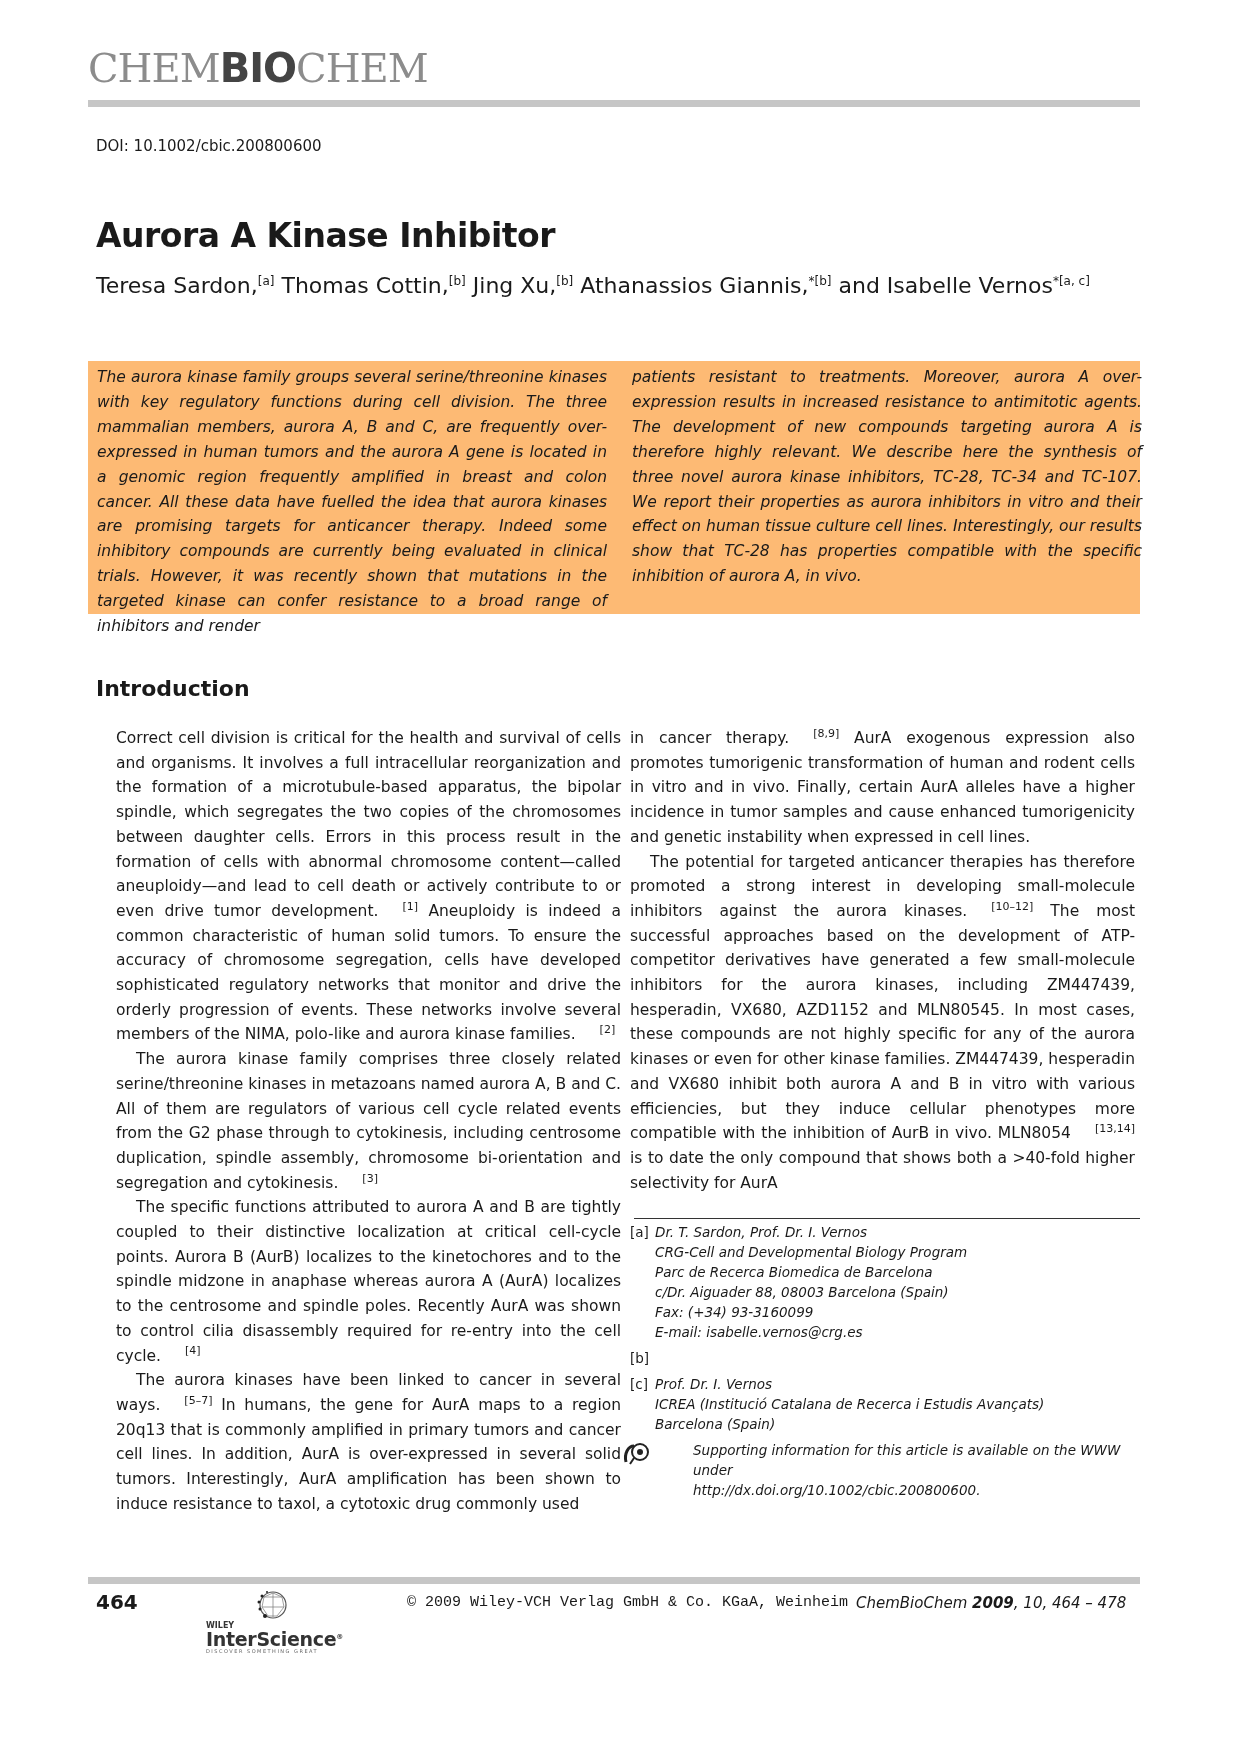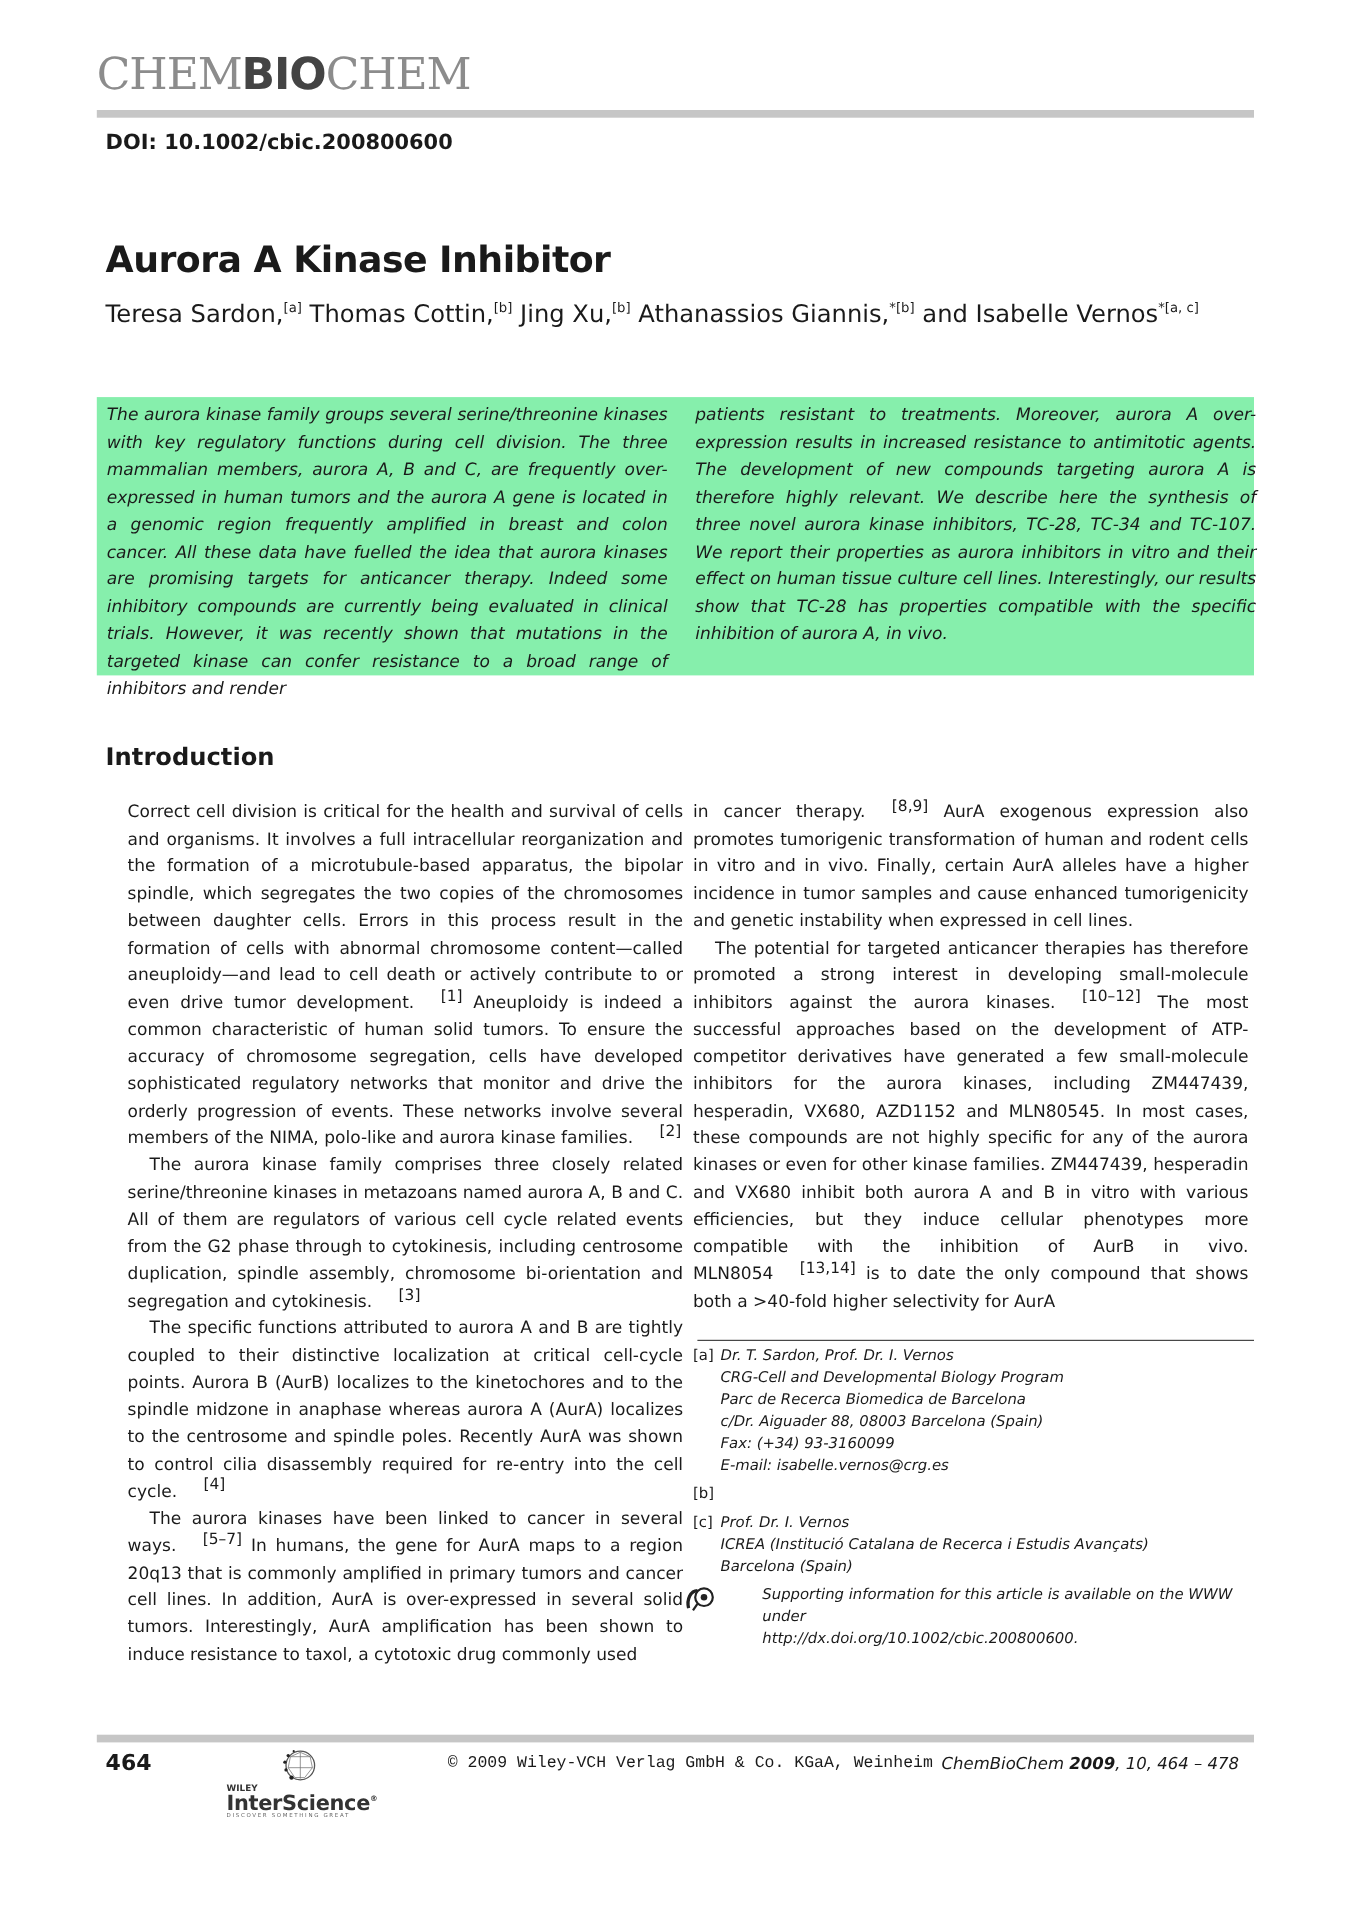--- a/index.html
+++ b/index.html
@@ -2,35 +2,35 @@
 <html><head>
 <meta charset="utf-8">
 <style>
   html, body { margin: 0; padding: 0; background: #ffffff; }
   body { width: 1241px; height: 1754px; position: relative; overflow: hidden;
          font-family: "DejaVu Sans", sans-serif; color: #1a1a1a; }
   .journal { position: absolute; left: 88px; top: 48px; font-family: "DejaVu Serif", serif;
              font-size: 40px; letter-spacing: -1px; color: #8c8c8c; line-height: 1; }
   .journal b { font-family: "DejaVu Sans", sans-serif; color: #444; font-weight: 700; letter-spacing: -1px; }
   .topbar { position: absolute; left: 88px; top: 100px; width: 1052px; height: 7px; background: #c6c6c6; }
-  .doi { position: absolute; left: 96px; top: 118px; font-size: 19px; font-weight: 700; }
+  .doi { position: absolute; left: 96px; top: 137px; font-size: 15px; font-weight: 400; }
   .title { position: absolute; left: 96px; top: 176px; width: 1000px; font-size: 33px; font-weight: 700;
            line-height: 40px; letter-spacing: -0.5px; margin: 0; }
   .authors { position: absolute; left: 96px; top: 273px; font-size: 22px; white-space: nowrap; }
   .authors sup { font-size: 12px; }
-  .abstract { position: absolute; left: 88px; top: 361px; width: 1052px; height: 253px; background: #86efac; }
+  .abstract { position: absolute; left: 88px; top: 361px; width: 1052px; height: 253px; background: #fdba74; }
   .abstract .col { position: absolute; top: 4px; width: 510px; font-style: italic; font-size: 15.5px;
                    line-height: 24.9px; text-align: justify; }
   .abstract .c1 { left: 9px; }
   .abstract .c2 { left: 544px; }
   h2.intro { position: absolute; left: 96px; top: 676px; margin: 0; font-size: 22px; font-weight: 700; }
   .body-col { position: absolute; width: 505px; font-size: 15.5px; line-height: 24.7px; text-align: justify; }
   .body-col p { margin: 0; }
   .body-col p.ind { text-indent: 20px; }
-  .body-col sup { font-size: 14px; line-height: 0; padding-left: 24px; }
+  .body-col sup { font-size: 11px; line-height: 0; padding-left: 24px; }
   .bc1 { left: 96px; top: 726px; margin-left: 20px; }
   .bc2 { left: 630px; top: 726px; }
   .fn-rule { position: absolute; left: 634px; top: 1218px; width: 506px; height: 1px; background: #333; }
   .footnotes { position: absolute; left: 630px; top: 1222px; width: 510px; font-size: 13.5px; line-height: 20px; }
   .fn { display: flex; margin-bottom: 6px; }
   .fn .lbl { width: 25px; flex: none; }
   .fn .txt { font-style: italic; }
   .fn .txt div { white-space: nowrap; }
   .si { display: flex; align-items: flex-start; margin-top: 2px; gap: 37px; }
   .si-icon { width: 28px; height: 28px; flex: none; margin-right: 6px; margin-left: -8px; }

